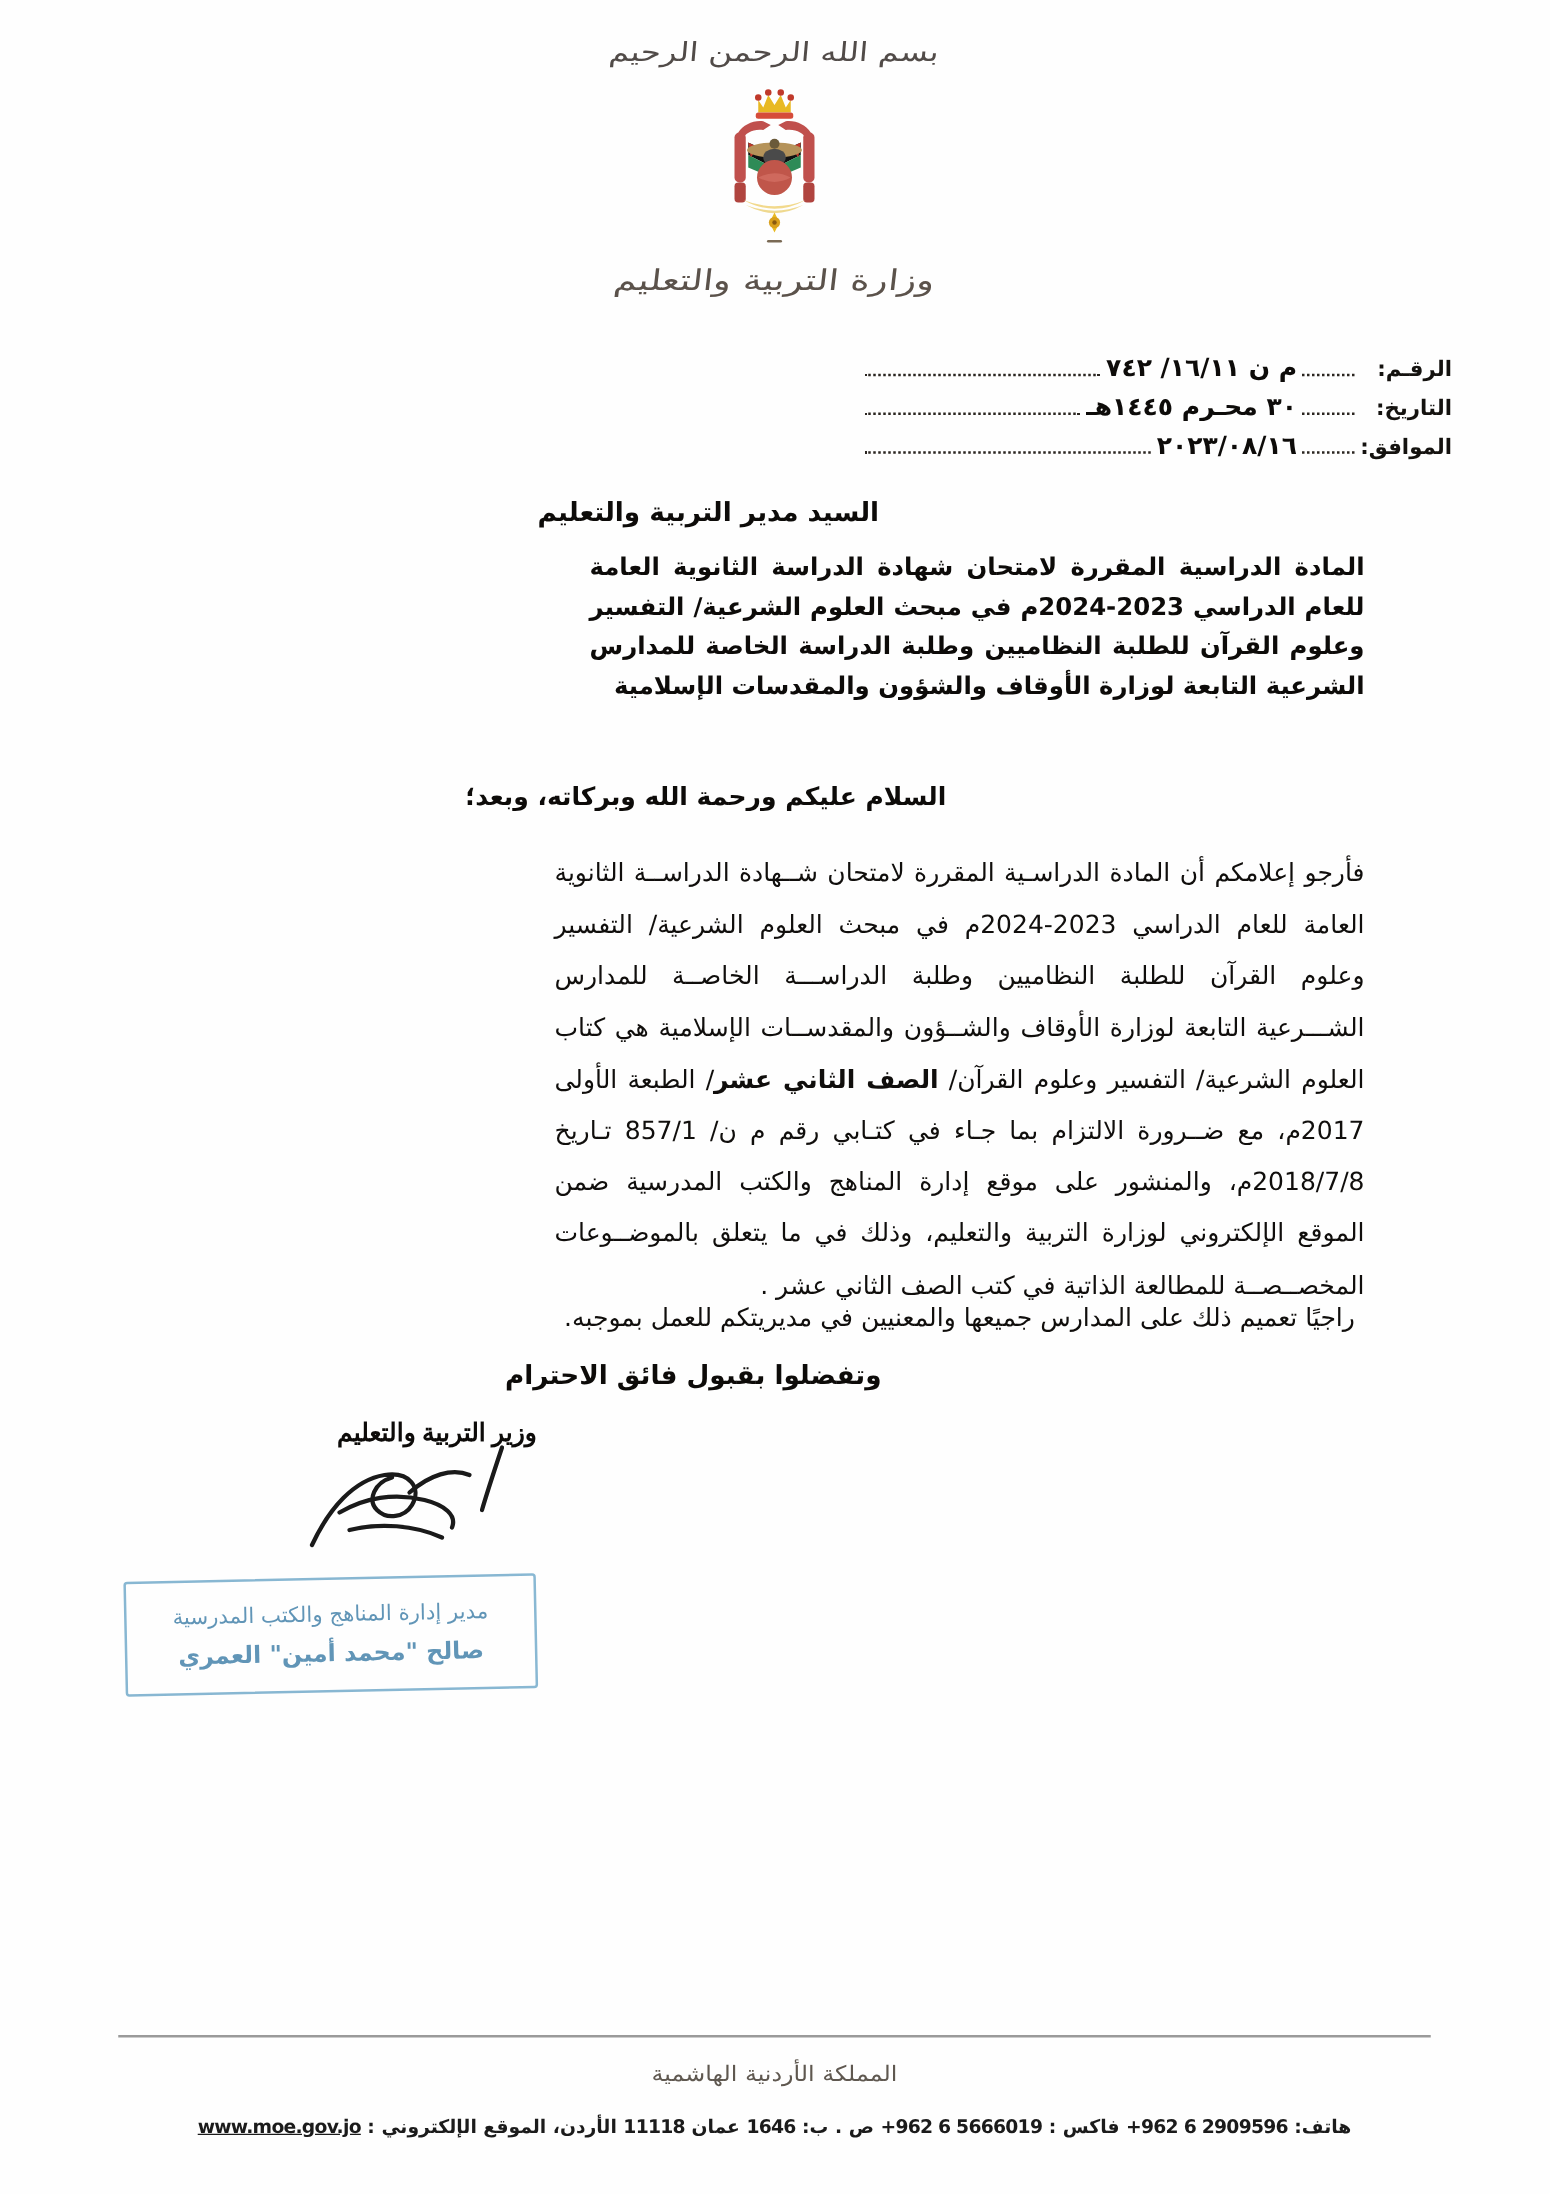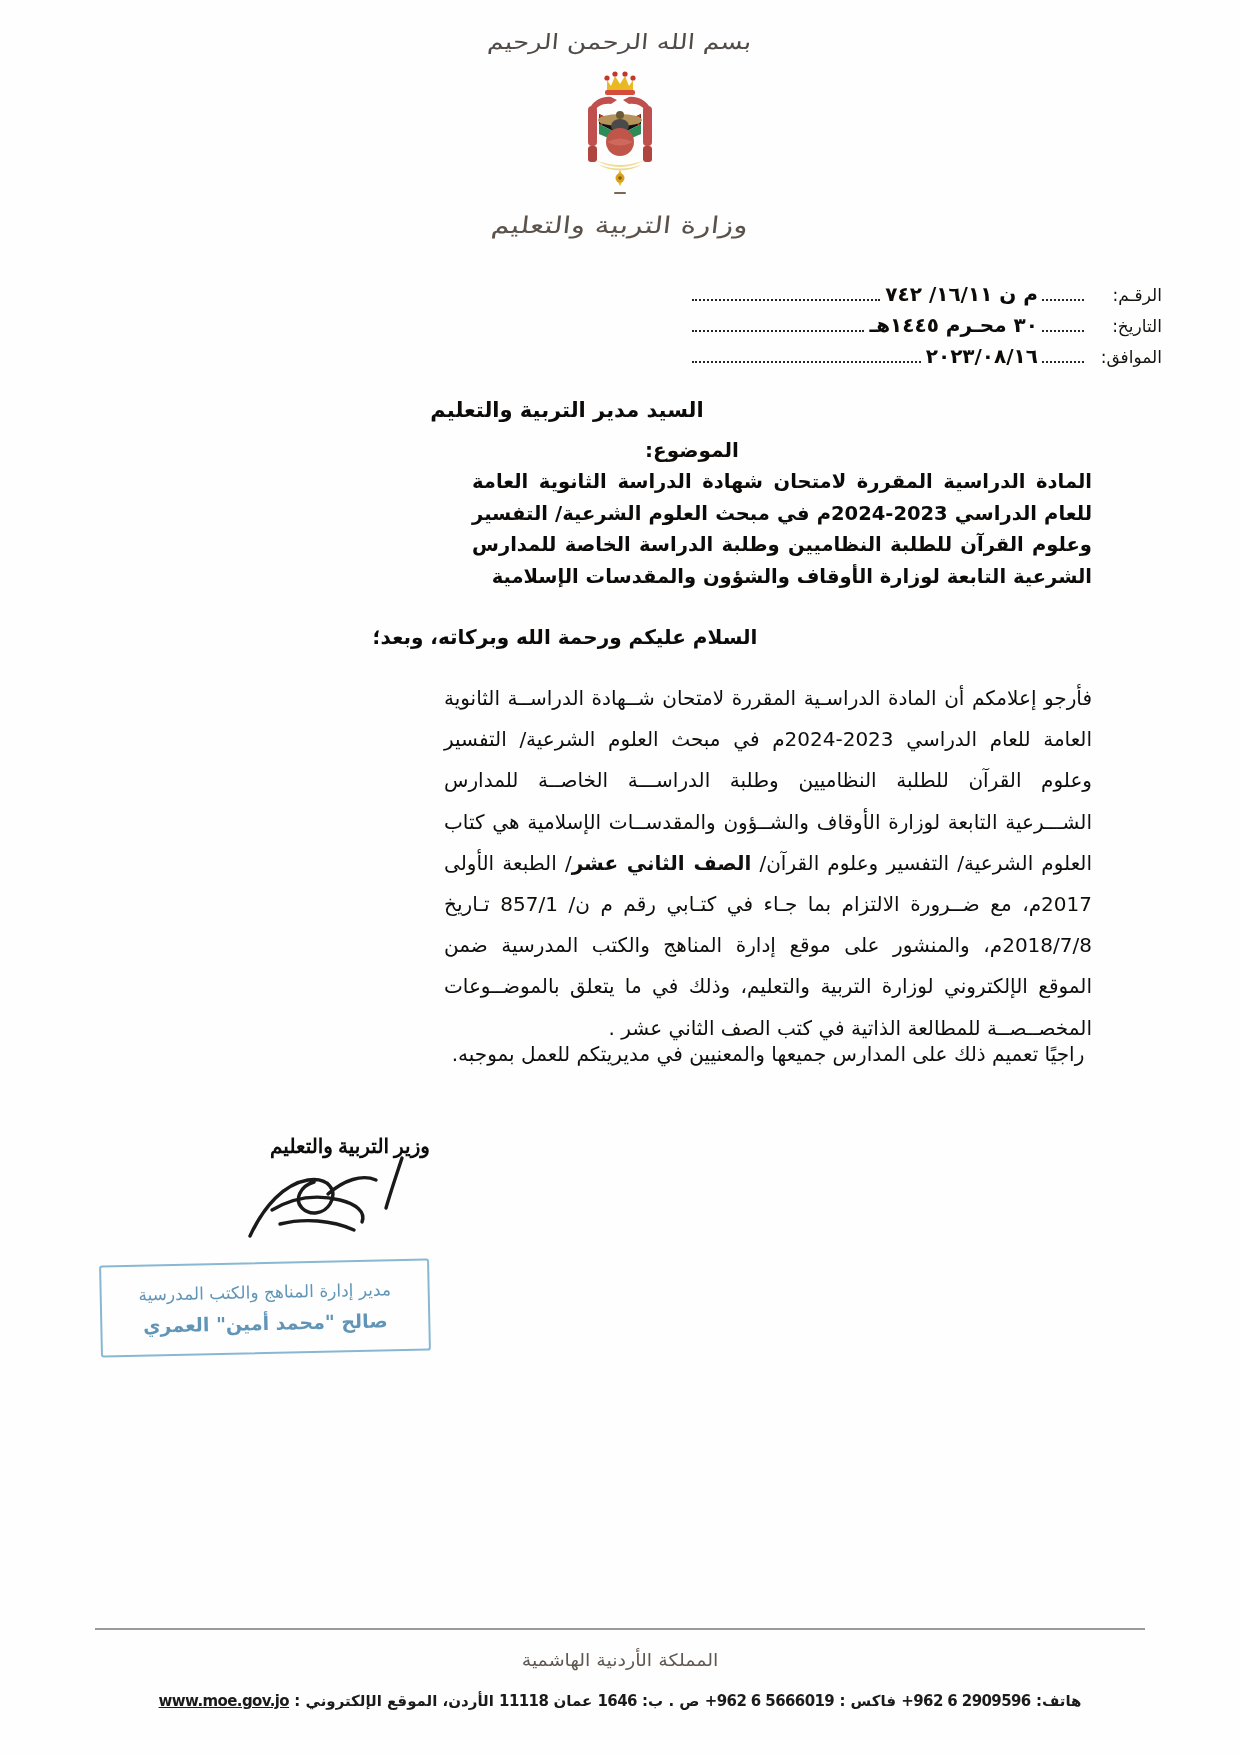--- a/index.html
+++ b/index.html
@@ -72,21 +72,21 @@
     display: flex;
     flex-direction: row;
     align-items: baseline;
     justify-content: flex-start;
     margin-bottom: 7px;
     font-size: 17px;
     color: #14120f;
   }
 
   .ref-label {
-    font-weight: 400;
+    font-weight: 700;
     white-space: nowrap;
     min-width: 74px;
     text-align: right;
     letter-spacing: -0.5px;
   }
 
   .ref-dots {
     flex: 0 0 auto;
     border-bottom: 2.5px dotted #2a2520;
     height: 13px;
@@ -385,31 +385,31 @@
       <span class="ref-label">الموافق:</span>
       <span class="ref-dots"></span>
       <span class="ref-value">٢٠٢٣/٠٨/١٦</span>
       <span class="ref-fill"></span>
     </div>
   </div>
 
   <div class="addressee">السيد مدير التربية والتعليم</div>
 
   <div class="subject-wrap">
-    <div class="subject-label">الموضوع:</div>
     <div class="subject-body">المادة الدراسية المقررة لامتحان شهادة الدراسة الثانوية العامة للعام الدراسي 2023-2024م في مبحث العلوم الشرعية/ التفسير وعلوم القرآن للطلبة النظاميين وطلبة الدراسة الخاصة للمدارس الشرعية التابعة لوزارة الأوقاف والشؤون والمقدسات الإسلامية</div>
   </div>
 
   <div class="greeting">السلام عليكم ورحمة الله وبركاته، وبعد؛</div>
 
   <div class="body-para">
     <span>فأرجو إعلامكم أن المادة الدراسـية المقررة لامتحان شــهادة الدراســة الثانوية العامة للعام الدراسي 2023-2024م في مبحث العلوم الشرعية/ التفسير وعلوم القرآن للطلبة النظاميين وطلبة الدراســـة الخاصــة للمدارس الشـــرعية التابعة لوزارة الأوقاف والشــؤون والمقدســات الإسلامية هي كتاب العلوم الشرعية/ التفسير وعلوم القرآن/ </span><b>الصف الثاني عشر</b><span>/ الطبعة الأولى 2017م، مع ضــرورة الالتزام بما جـاء في كتـابي رقم م ن/ 857/1 تـاريخ 2018/7/8م، والمنشور على موقع إدارة المناهج والكتب المدرسية ضمن الموقع الإلكتروني لوزارة التربية والتعليم، وذلك في ما يتعلق بالموضــوعات المخصــصــة للمطالعة الذاتية في كتب الصف الثاني عشر .</span>
   </div>
 
   <div class="closing-request">راجيًا تعميم ذلك على المدارس جميعها والمعنيين في مديريتكم للعمل بموجبه.</div>
+  <div class="closing-respect">وتفضلوا بقبول فائق الاحترام</div>
 
   <div class="signature-block">
     <div class="signature-title">وزير التربية والتعليم</div>
   </div>
 
   <div class="handwritten-sig">
     <svg viewBox="0 0 220 110" width="220" height="110" aria-hidden="true">
       <g fill="none" stroke="#1a1a1a" stroke-width="3.4" stroke-linecap="round" stroke-linejoin="round">
         <path d="M182 8 C176 26 170 44 166 58"></path>
         <path d="M30 86 C44 56 64 34 88 30 C108 27 118 40 110 54 C104 64 90 66 82 58 C74 50 80 36 94 32"></path>

